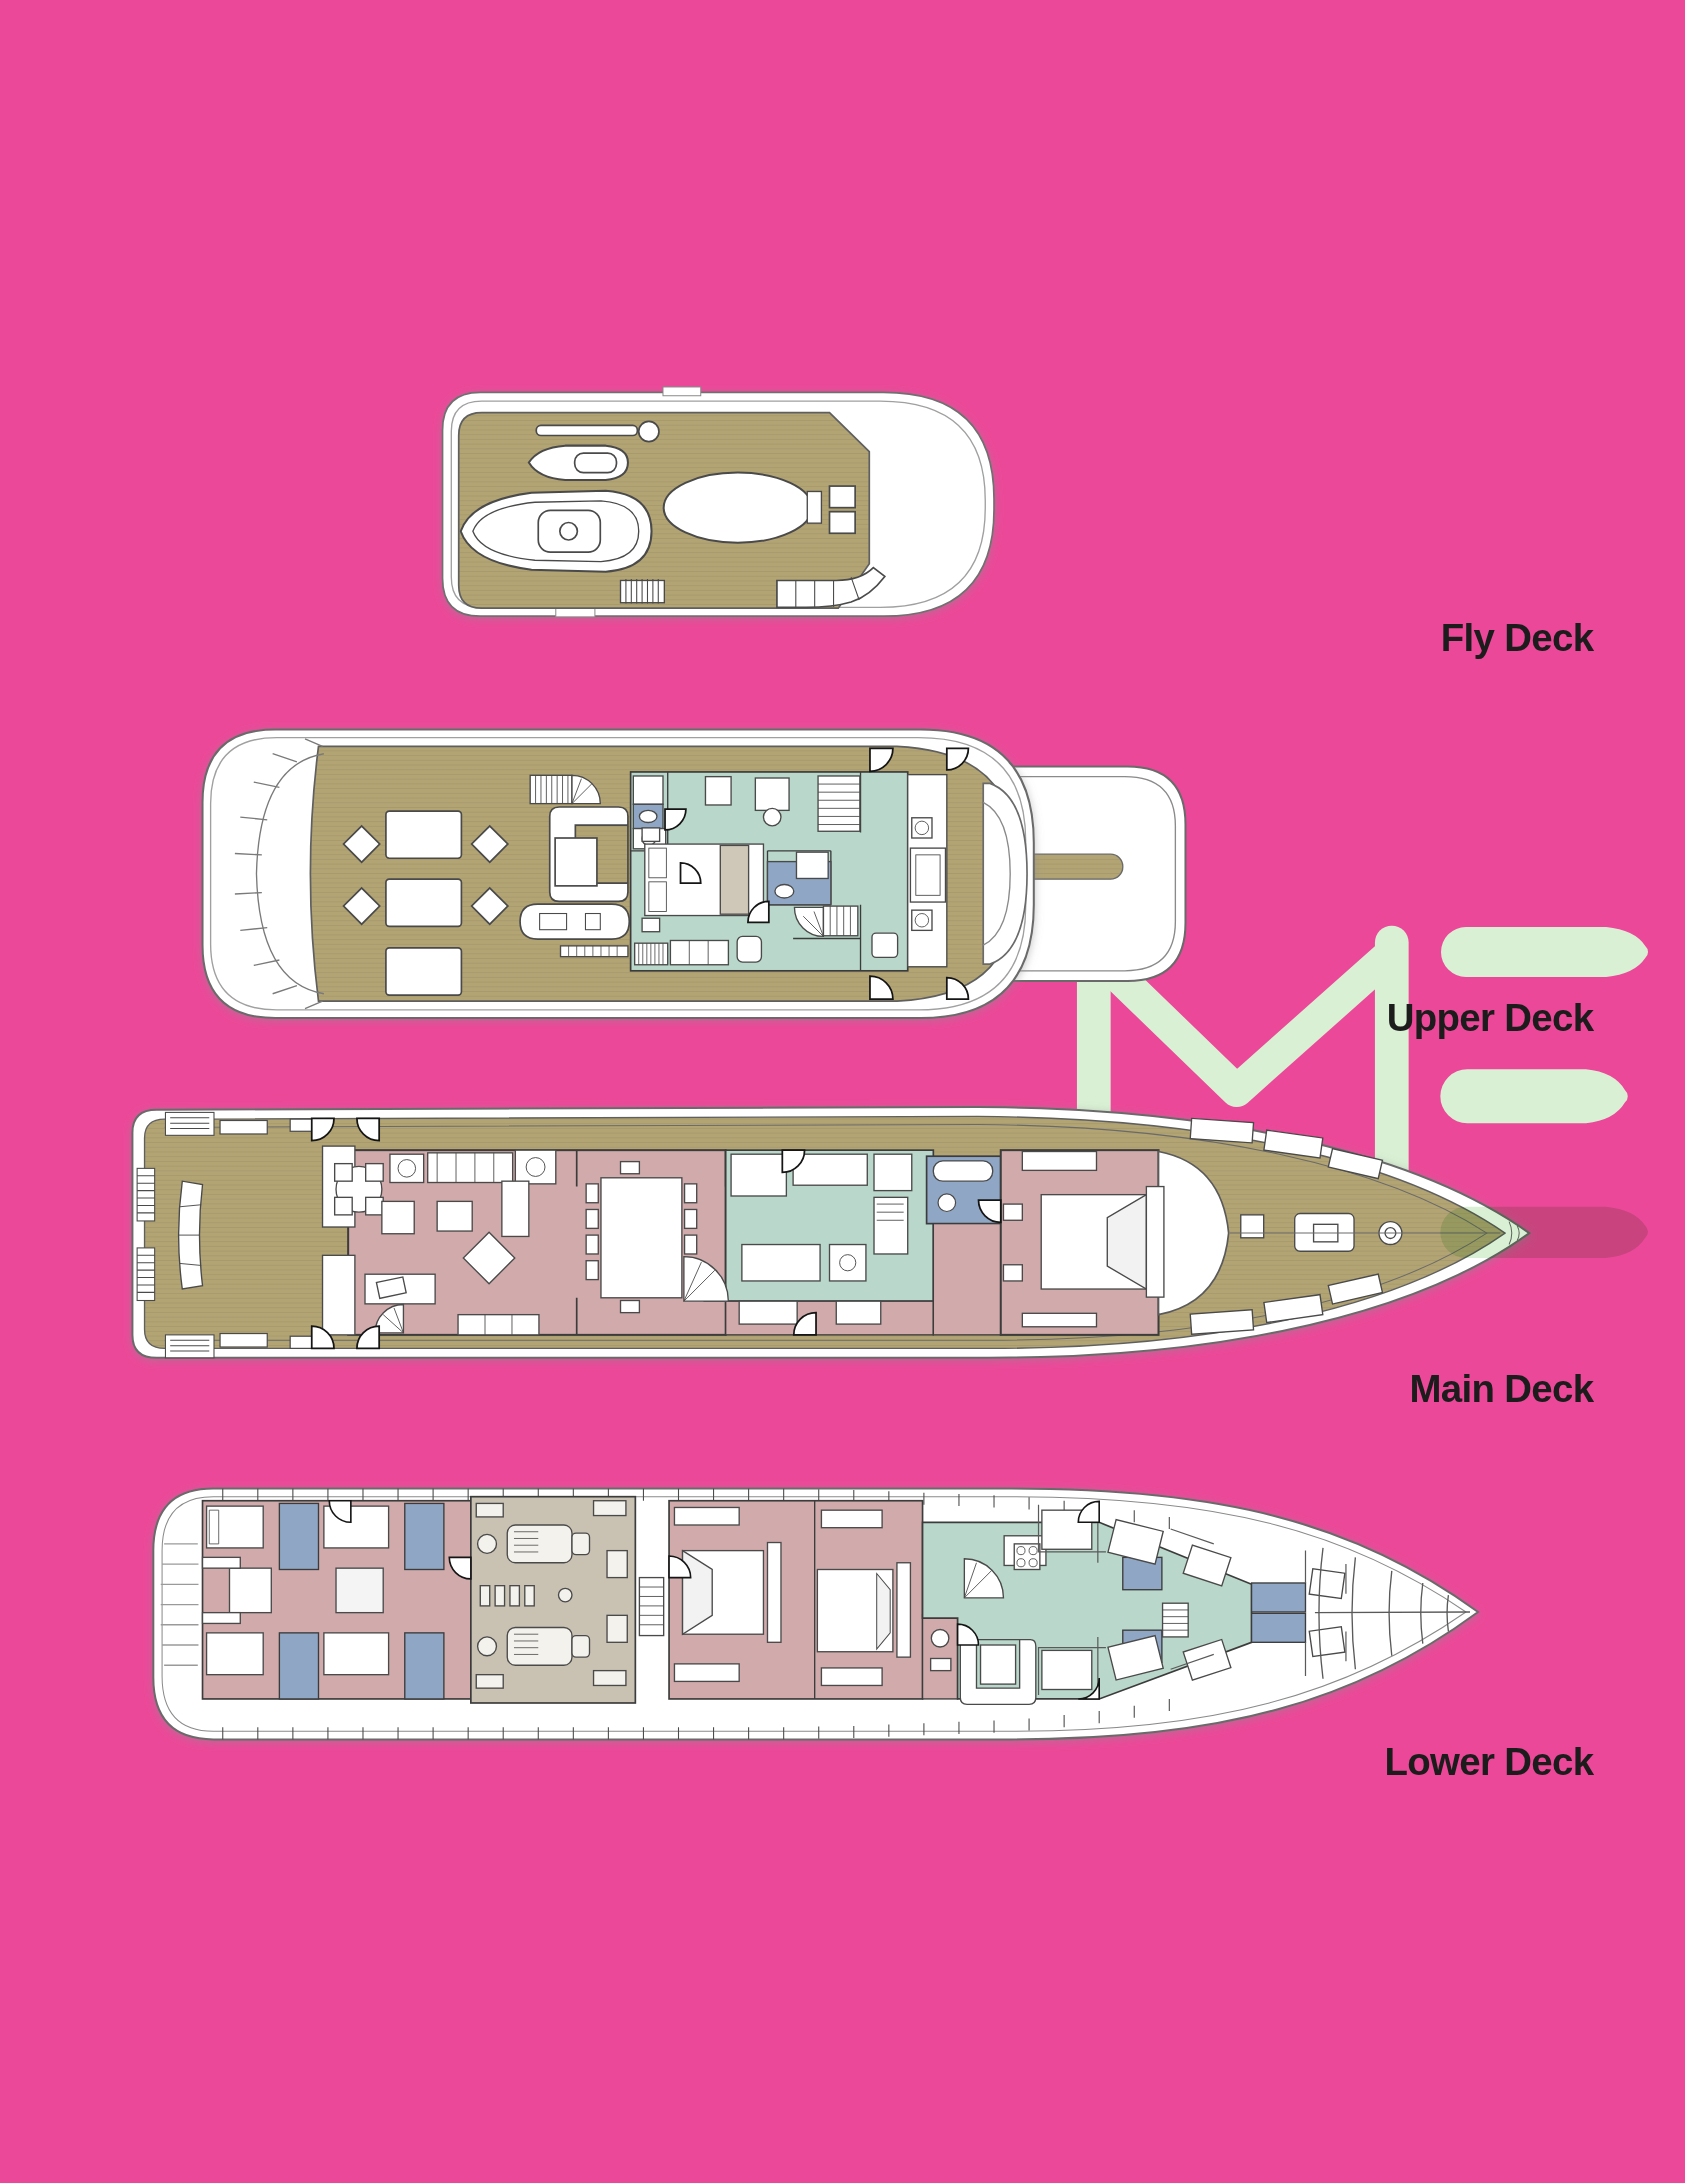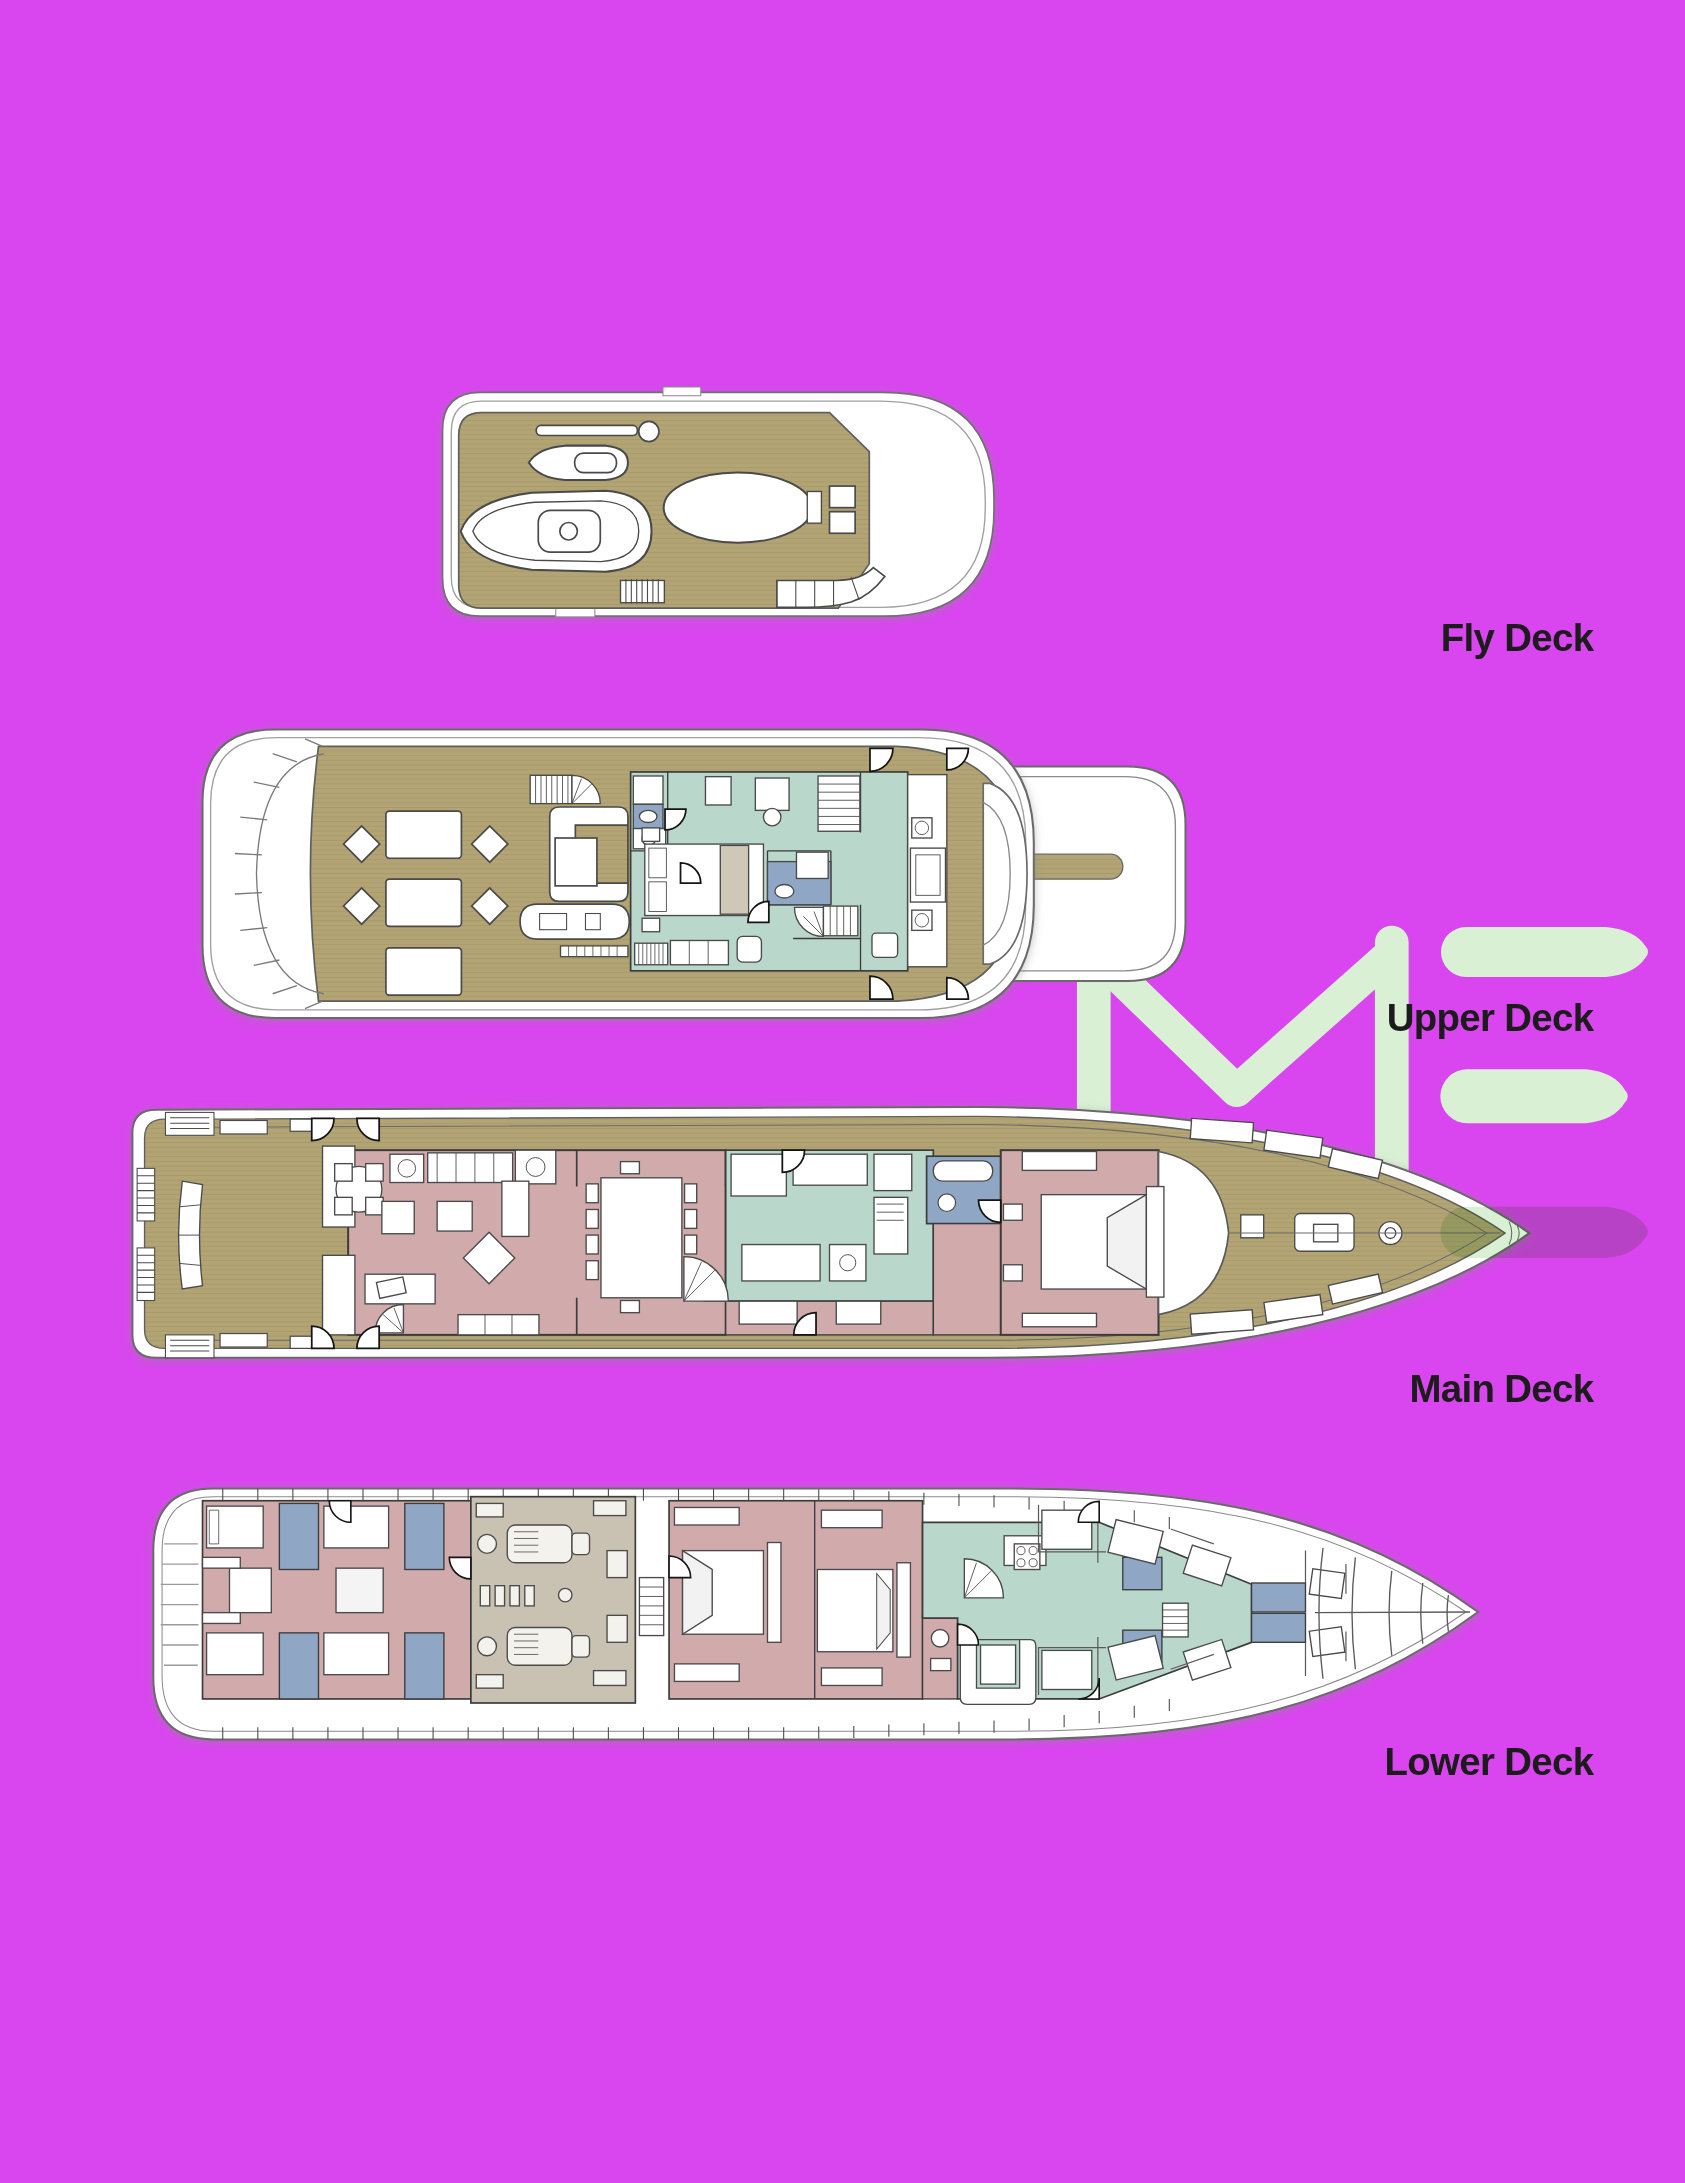--- a/index.html
+++ b/index.html
@@ -1,16 +1,16 @@
 <!DOCTYPE html>
 <html style="font-size:10.8px"><head>
 <meta charset="utf-8">
 <style>
   html,body{margin:0;padding:0;background:#ffffff;}
-  .page{position:relative;width:1686px;height:2183px;background:#d946ef;overflow:hidden;
+  .page{position:relative;width:1686px;height:2183px;background:#ec4899;overflow:hidden;
         font-family:"Liberation Sans", sans-serif;}
   svg{position:absolute;left:0;top:0;}
   .lbl{font-family:"Liberation Sans", sans-serif;font-weight:bold;font-size:57px;fill:#1c1c1c;letter-spacing:-1px;}
 </style>
 </head>
 <body>
 <div class="page">
 <svg width="1686" height="2183" viewBox="0 0 2500 3238">
 <defs>
   <pattern id="teak" patternUnits="userSpaceOnUse" width="20" height="7">

